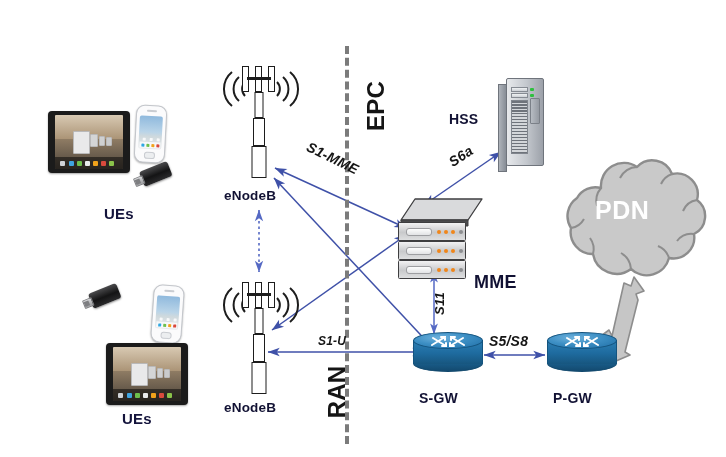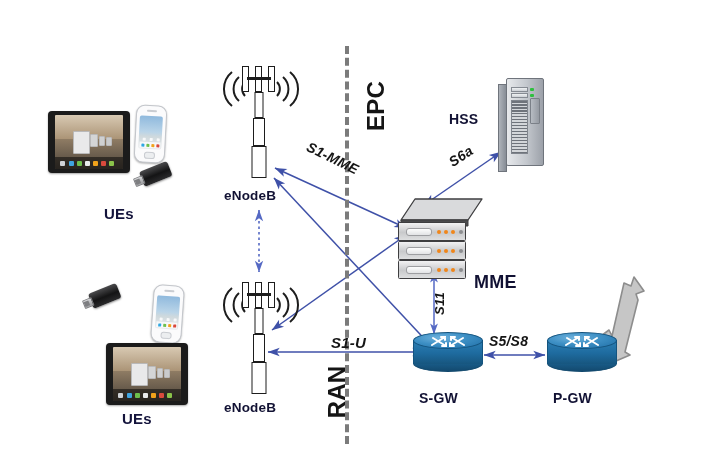--- a/index.html
+++ b/index.html
@@ -357,24 +357,43 @@
     <div class="rt-top"></div>
     <svg class="rt-arrows" width="40" height="16">
       <path d="M4,11 L17,3 M13,3 L17,3 L17,6" stroke="#fff" stroke-width="2" fill="none" stroke-linecap="round"></path>
       <path d="M36,11 L23,3 M27,3 L23,3 L23,6" stroke="#fff" stroke-width="2" fill="none" stroke-linecap="round"></path>
       <path d="M5,4 L18,12 M14,12 L18,12 L18,9" stroke="#fff" stroke-width="2" fill="none" stroke-linecap="round"></path>
       <path d="M35,4 L22,12 M26,12 L22,12 L22,9" stroke="#fff" stroke-width="2" fill="none" stroke-linecap="round"></path>
     </svg>
   </div>
   <div class="lbl lbl-node" style="left:553px;top:390px;font-size:14px;">P-GW</div>
 
+  <div class="cloud" style="left:557px;top:148px;">
+    <svg width="160" height="142">
+      <path d="M44,40 A23,23 0 0 1 80,19 A21,21 0 0 1 115,26
+               A21,21 0 0 1 140,52 A20,20 0 0 1 137,86
+               A21,21 0 0 1 112,110 A23,23 0 0 1 74,121
+               A24,24 0 0 1 36,106 A22,22 0 0 1 14,80
+               A22,22 0 0 1 20,50 A21,21 0 0 1 44,40 Z" fill="#c9c9c9" stroke="#8d8d8d" stroke-width="2.4" stroke-linejoin="round"></path>
+      <path d="M44,40 A20,20 0 0 0 40,58" fill="none" stroke="#8d8d8d" stroke-width="2"></path>
+      <path d="M80,19 A19,19 0 0 0 63,30" fill="none" stroke="#8d8d8d" stroke-width="2"></path>
+      <path d="M115,26 A19,19 0 0 0 104,36" fill="none" stroke="#8d8d8d" stroke-width="2"></path>
+      <path d="M140,52 A18,18 0 0 0 126,63" fill="none" stroke="#8d8d8d" stroke-width="2"></path>
+      <path d="M137,86 A18,18 0 0 0 120,93" fill="none" stroke="#8d8d8d" stroke-width="2"></path>
+      <path d="M112,110 A19,19 0 0 0 101,98" fill="none" stroke="#8d8d8d" stroke-width="2"></path>
+      <path d="M74,121 A20,20 0 0 0 64,105" fill="none" stroke="#8d8d8d" stroke-width="2"></path>
+      <path d="M36,106 A19,19 0 0 0 33,90" fill="none" stroke="#8d8d8d" stroke-width="2"></path>
+      <path d="M14,80 A18,18 0 0 0 27,71" fill="none" stroke="#8d8d8d" stroke-width="2"></path>
+    </svg>
+    <div class="pdn-text" style="left:38px;top:48px;">PDN</div>
+  </div>
 
   <div class="lbl lbl-iface" style="left:305px;top:150px;transform:rotate(26deg);font-size:14px;">S1-MME</div>
 
-  <div class="lbl lbl-iface" style="left:331px;top:334px;font-size:15px;">S1-U</div>
+  <div class="lbl lbl-iface" style="left:318px;top:334px;font-size:12px;">S1-U</div>
 
   <div class="lbl lbl-iface" style="left:448px;top:148px;transform:rotate(-33deg);font-size:14px;">S6a</div>
 
   <div class="lbl lbl-iface" style="left:428px;top:296px;transform:rotate(-90deg);font-size:13px;">S11</div>
 
   <div class="lbl lbl-iface" style="left:489px;top:333px;font-size:14px;">S5/S8</div>
 
 </div>
 
 </body></html>

